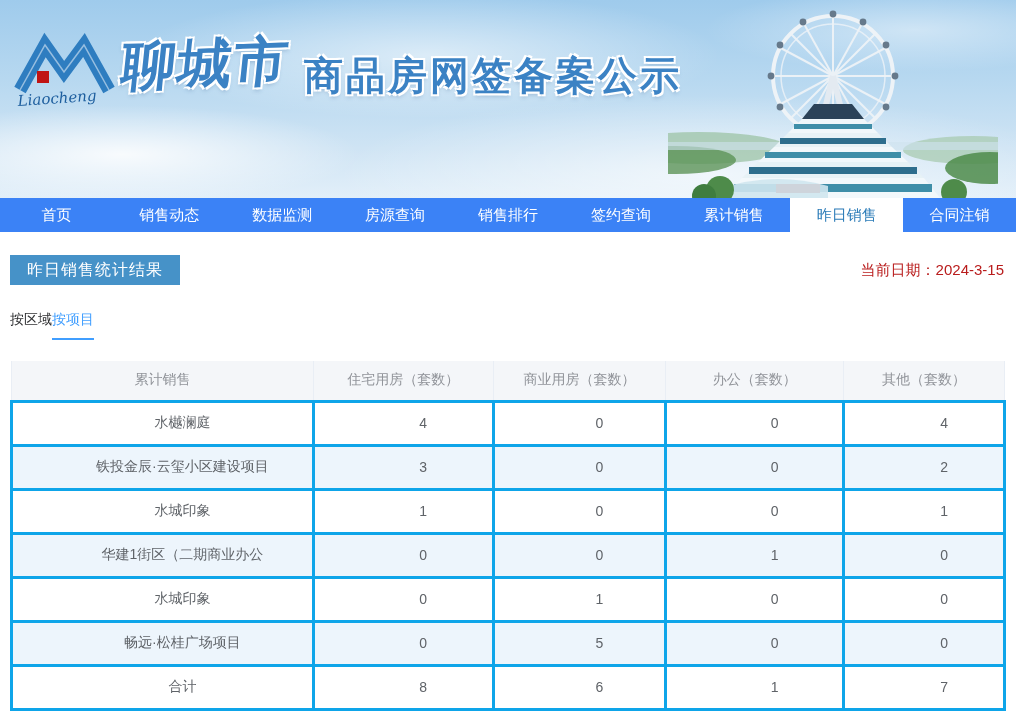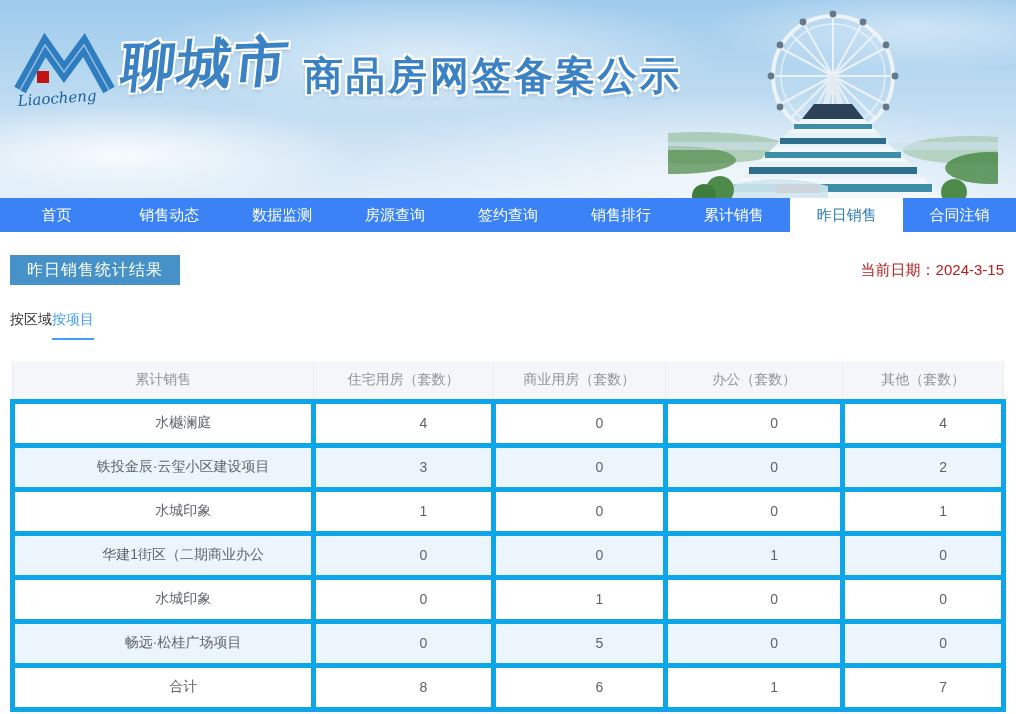--- a/index.html
+++ b/index.html
@@ -53,21 +53,21 @@
   .tab.active { color: #409eff; border-bottom-color: #409eff; }
 
   
   table.stats { width: 100%; margin-top: 21px; border-collapse: collapse; table-layout: fixed; font-size: 14px; }
   table.stats th {
     background: #f4f6f9; color: #909399; font-weight: 400; height: 40px;
     border: 1px solid #e9eef5; border-top: none;
   }
   table.stats td {
     height: 44px; text-align: center; color: #5f6368;
-    border: 5px solid #0ea5e9;
+    border: 3px solid #0ea5e9;
     padding-left: 40px;
   }
   table.stats tr.striped td { background: #edf5fc; }
   col.c1 { width: 30.4%; } col.c2 { width: 18.1%; } col.c3 { width: 17.4%; } col.c4 { width: 17.9%; }
 </style>
 </head>
 <body>
 
 <div class="page">
 
@@ -141,22 +141,22 @@
       <circle cx="36" cy="196" r="12" fill="#3f7d3f"></circle>
       <circle cx="286" cy="192" r="13" fill="#4e8b4a"></circle>
     </svg>
   </header>
 
   <nav class="nav" id="nav">
       <div class="nav-item">首页</div>
       <div class="nav-item">销售动态</div>
       <div class="nav-item">数据监测</div>
       <div class="nav-item">房源查询</div>
+      <div class="nav-item">销售排行</div>
       <div class="nav-item">签约查询</div>
-      <div class="nav-item">销售排行</div>
       <div class="nav-item">累计销售</div>
       <div class="nav-item active">昨日销售</div>
       <div class="nav-item">合同注销</div>
     </nav>
 
   <div class="content">
 
     <div class="section-head">
       <div class="section-badge">昨日销售统计结果</div>
       <div class="current-date"><span>当前日期：</span><span>2024-3-15</span></div>

